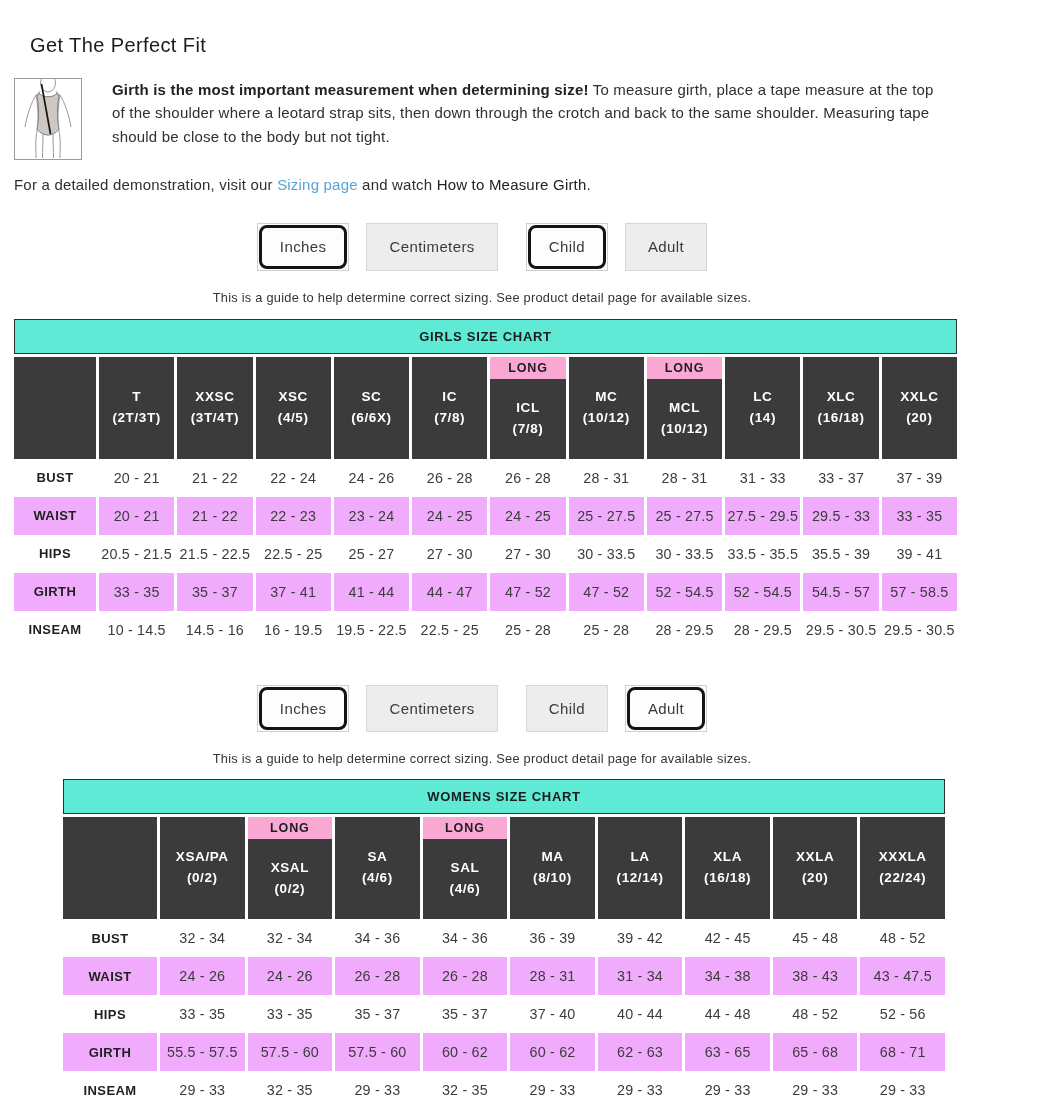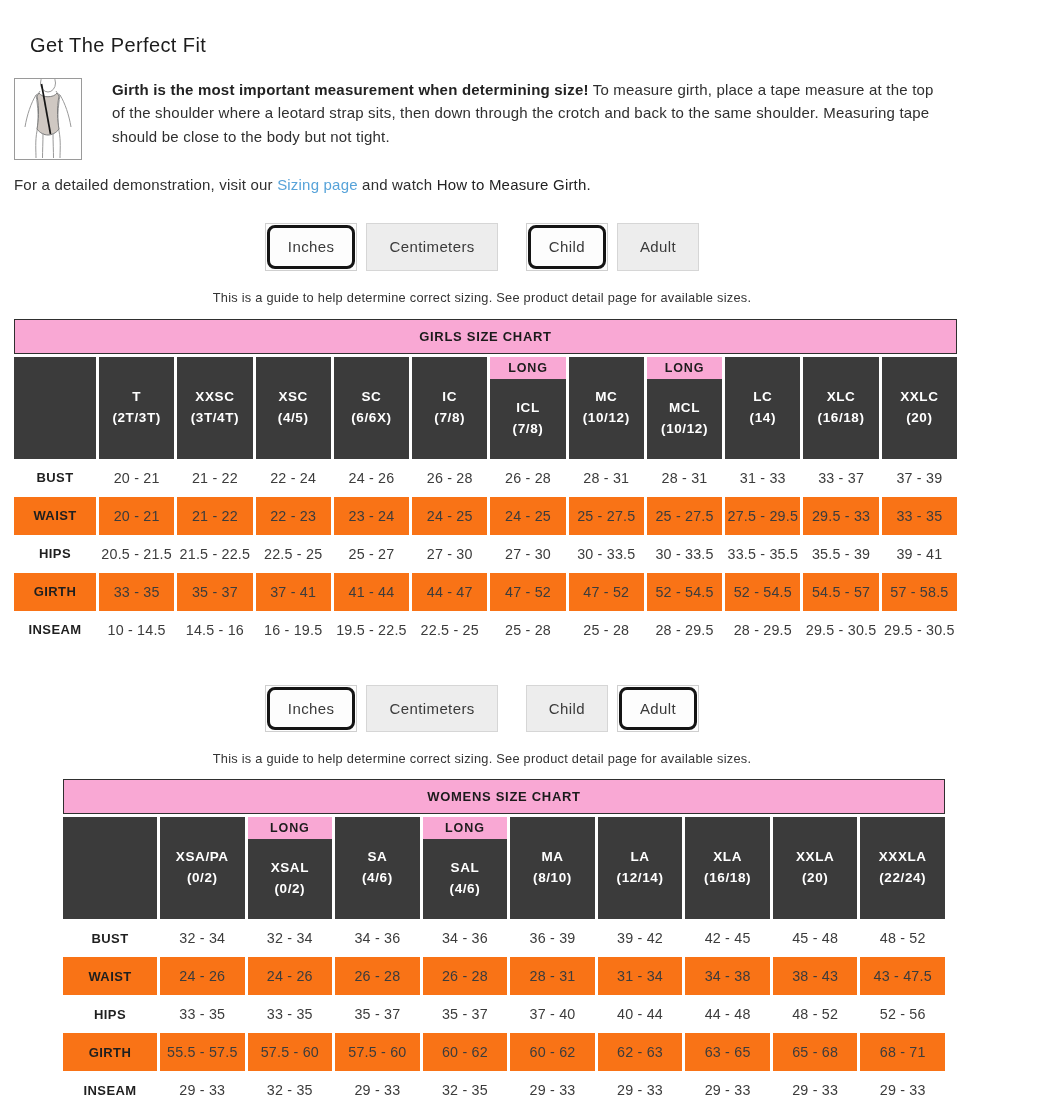--- a/index.html
+++ b/index.html
@@ -32,21 +32,21 @@
   }
   .intro-text strong { font-weight: 700; color: #222; }
   .demo-line { margin: 16px 0 0 14px; font-size: 15px; letter-spacing: 0.2px; color: #2f2f2f; }
   .demo-line a { color: #57a3d9; text-decoration: none; cursor: pointer; }
   .demo-line strong { font-weight: 400; color: #222; }
 
   
   .btn-row { display: flex; justify-content: center; gap: 28px; }
   .btn-row.first { margin-top: 30px; }
   .btn-row.second { margin-top: 36px; }
-  .btn-group { display: flex; gap: 9px; }
+  .btn-group { display: flex; gap: 17px; }
   .btn {
     position: relative;
     background: #ededed; border: 1px solid #d6d6d6;
     padding: 13px 22px; font-size: 15px; letter-spacing: 0.4px;
     color: #3a3a3a; font-family: inherit; cursor: pointer; line-height: 1.3;
   }
   .btn.selected { background: #fdfdfd; border-color: #cfcfcf; }
   .btn.selected::after {
     content: ""; position: absolute; inset: 1px;
     border: 3px solid #141414; border-radius: 8px; pointer-events: none;
@@ -55,21 +55,21 @@
   
   .note {
     text-align: center; margin: 19px 0 0;
     font-size: 12.8px; letter-spacing: 0.25px; color: #333;
   }
 
   
   .size-table.girls  { margin: 14px 7px 0 14px; }
   .size-table.womens { margin: 13px 19px 0 63px; }
   .title-bar {
-    height: 35px; background: #f9a8d4; border: 1px solid #2f2f2f;
+    height: 35px; background: #5eead4; border: 1px solid #2f2f2f;
     display: flex; align-items: center; justify-content: center;
     font-size: 13px; font-weight: 700; letter-spacing: 0.7px; color: #1b1b1b;
   }
   .grid { display: grid; column-gap: 3px; row-gap: 0; margin-top: 3px; background: #fff; }
   .girls  .grid { grid-template-columns: 82px repeat(11, 1fr); }
   .womens .grid { grid-template-columns: 94px repeat(9, 1fr); }
 
   .hcell { display: flex; flex-direction: column; height: 102px; }
   .hcell .long-band {
     height: 22px; flex: none;
@@ -81,21 +81,21 @@
     flex: 1; background: #3b3b3b; color: #fff;
     display: flex; flex-direction: column; align-items: center; justify-content: center;
     line-height: 1.55;
   }
   .hcell .sz, .hcell .rg { font-size: 13.5px; font-weight: 700; letter-spacing: 0.6px; }
 
   .cell {
     height: 38px; display: flex; align-items: center; justify-content: center;
     font-size: 14.3px; color: #3c3c3c; letter-spacing: 0.2px; background: #fff;
   }
-  .cell.stripe { background: #f97316; }
+  .cell.stripe { background: #f0abfc; }
   .cell.rlabel { font-size: 13px; font-weight: 700; color: #1f1f1f; letter-spacing: 0.4px; }
 </style>
 </head>
 <body>
 
 <div class="page">
 
   <h1 class="page-title">Get The Perfect Fit</h1>
 
   <div class="intro">

